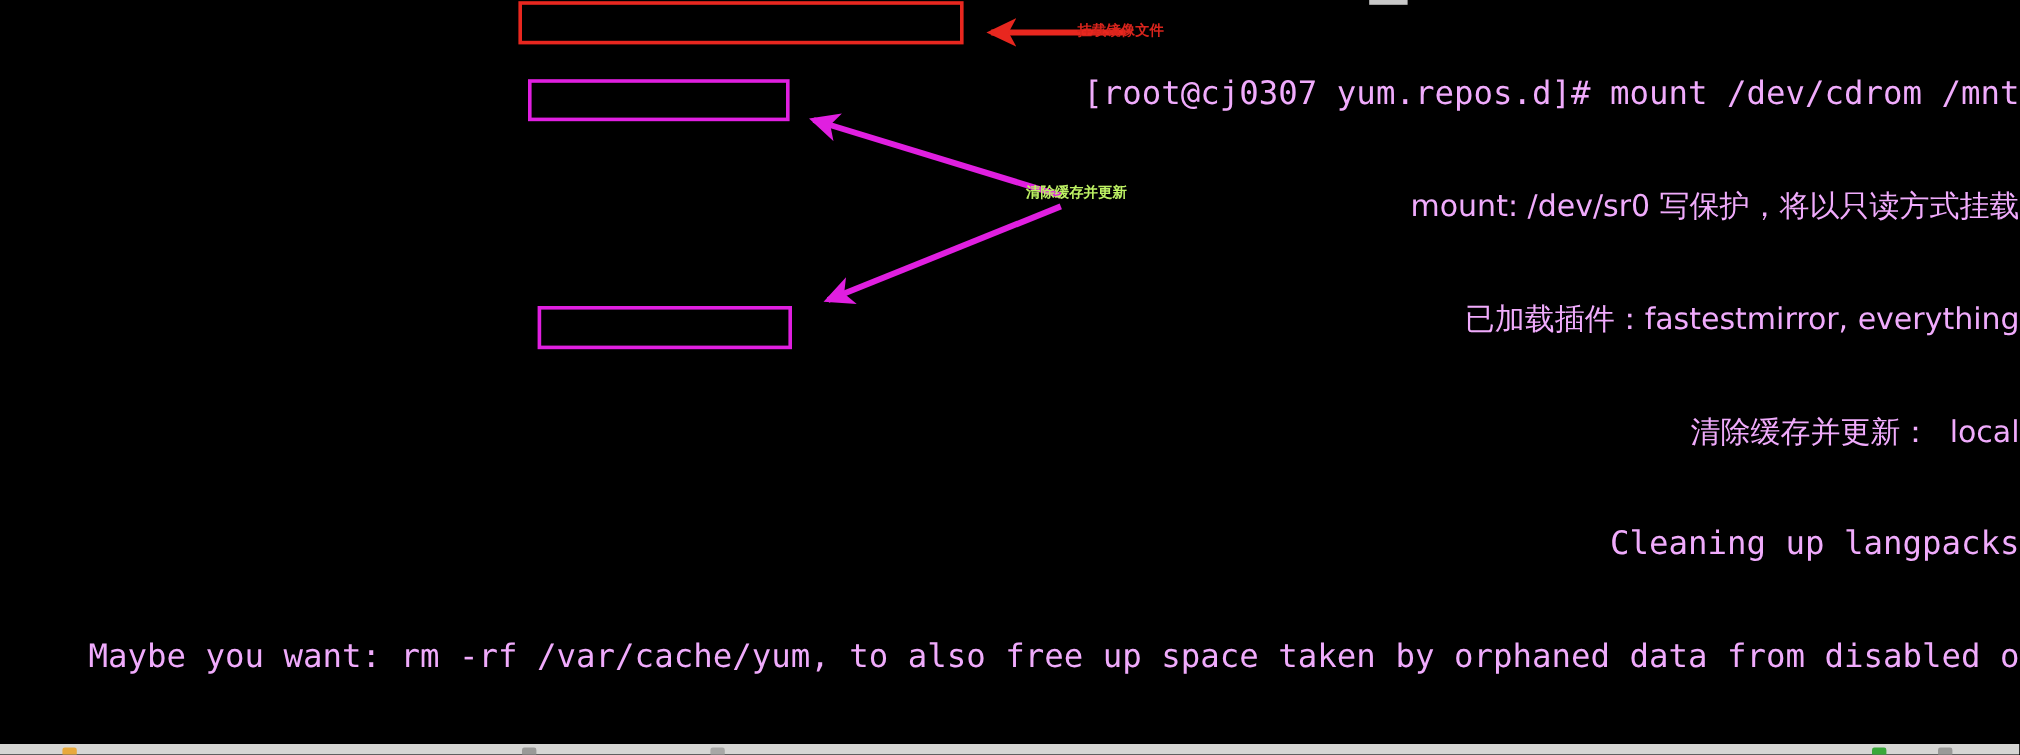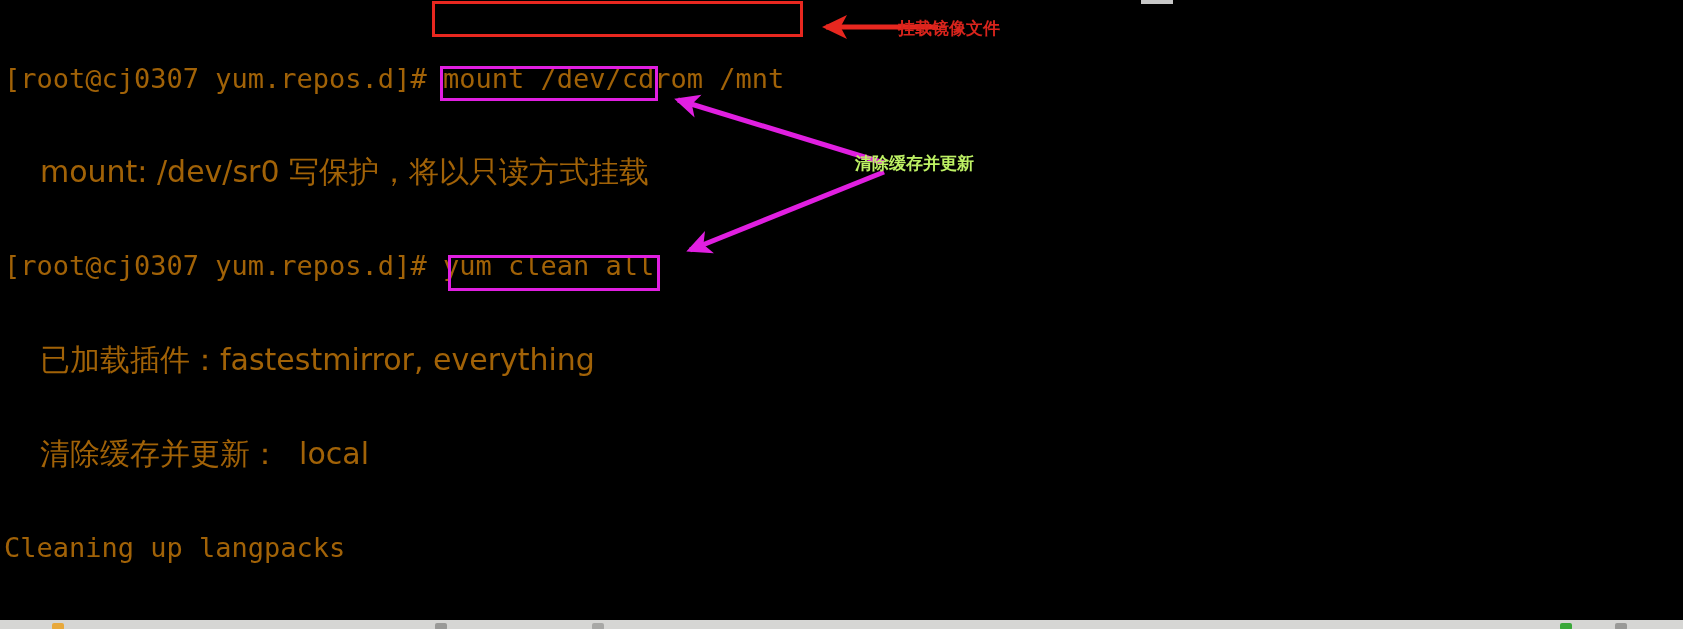--- a/index.html
+++ b/index.html
@@ -43,53 +43,54 @@
   }
 
   
   #terminal {
     position: absolute;
     left: 0;
     top: 0;
     width: 1683px;
     height: 620px;
     padding: 0;
-    color: #a16207;
+    color: #f0abfc;
     font-size: 27px;
     line-height: 31.3px;
     white-space: pre;
     letter-spacing: 0px;
+    text-align: right;
   }
   #terminal .row {
     height: 31.3px;
     padding-left: 4px;
     box-sizing: border-box;
     overflow: visible;
   }
   #terminal .cjk {
     font-family: "DejaVu Sans", "Liberation Sans", sans-serif;
-    font-size: 30px;
+    font-size: 25px;
     padding-left: 40px;
   }
 
   
   .anno-box {
     position: absolute;
     box-sizing: border-box;
     pointer-events: none;
   }
   .box-red   { border: 3px solid #e8271f; }
   .box-mag   { border: 3px solid #e01fe0; }
 
   
   .anno-label {
     position: absolute;
     white-space: nowrap;
     font-family: Liberation Serif, serif;
-    font-size: 17px;
+    font-size: 12px;
     font-weight: 700;
     text-align: center;
   }
   .label-red { color: #d8241c; }
   .label-mag { color: #bef264; }
 
   
   .arrow-svg {
     position: absolute;
     left: 0;
@@ -101,21 +102,20 @@
   }
 </style>
 </head>
 <body>
 
 <div id="screen">
 
   <div id="terminal">
     <div class="row"><span>[root@cj0307 yum.repos.d]# mount /dev/cdrom /mnt</span></div>
     <div class="row cjk"><span>mount: /dev/sr0 写保护，将以只读方式挂载</span></div>
-    <div class="row"><span>[root@cj0307 yum.repos.d]# yum clean all</span></div>
     <div class="row cjk"><span>已加载插件：fastestmirror, everything</span></div>
     <div class="row cjk"><span>清除缓存并更新：  local</span></div>
     <div class="row"><span>Cleaning up langpacks</span></div>
     <div class="row"><span>Maybe you want: rm -rf /var/cache/yum, to also free up space taken by orphaned data from disabled o</span></div>
     
     
     
     
     
     

